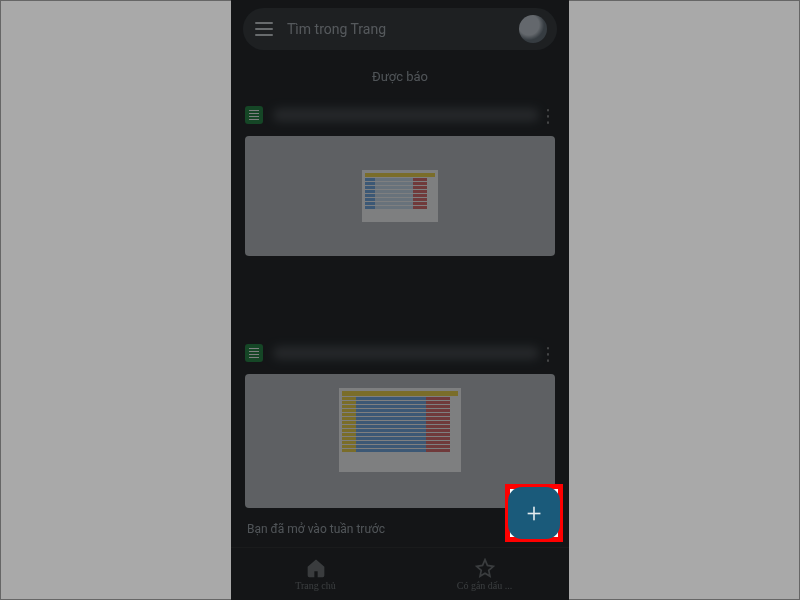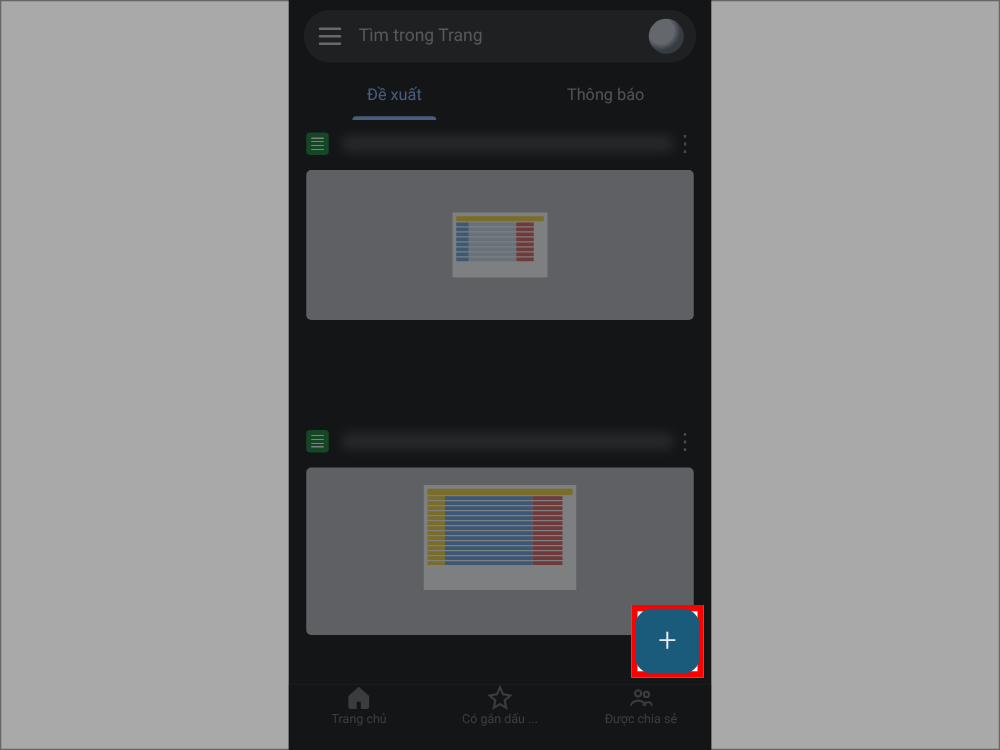--- a/index.html
+++ b/index.html
@@ -30,21 +30,21 @@
   .thumb1wrap{width:70px;height:46px;padding:3px;background:#fff;}
   .thumb2wrap{width:116px;height:78px;padding:3px;background:#fff;display:flex;flex-direction:column;}
   .thumb2wrap .trow{display:flex;height:3px;margin-bottom:1px;}
   .trow .tc{height:3px;}
   .tc.y{background:#f5d742;}
   .tc.b{background:#6ea8e6;}
   .tc.r{background:#e06666;}
   .meta{color:#9aa0a6;font-size:12px;padding:8px 8px 0;}
   
   .bottom{position:absolute;left:0;right:0;bottom:0;height:52px;display:flex;background:#141618;border-top:1px solid #222;}
-  .navitem{flex:1;display:flex;flex-direction:column;align-items:center;color:#cfd3d6;font-size:10px;gap:2px;}
+  .navitem{flex:1;display:flex;flex-direction:column;align-items:center;justify-content:center;color:#cfd3d6;font-size:10px;gap:2px;font-family:Liberation Serif, serif;}
   .navitem svg{width:20px;height:20px;fill:none;stroke:#cfd3d6;stroke-width:2;}
   .navitem.active svg{fill:#cfd3d6;}
   .navitem.active .pill{position:absolute;width:48px;height:26px;background:#2a3a4e;border-radius:14px;margin-top:-18px;z-index:-1;}
   .navitem.active{color:#cfd3d6;}
   .navlabel{white-space:nowrap;overflow:hidden;text-overflow:ellipsis;max-width:70px;}
   
   .fab-highlight{position:absolute;right:6px;bottom:58px;width:58px;height:58px;border:5px solid #ff0000;box-sizing:border-box;z-index:20;background:#fff;}
   .fab{position:absolute;right:9px;bottom:61px;width:52px;height:52px;border-radius:14px;background:#1a5a7a;display:flex;align-items:center;justify-content:center;z-index:21;}
   .fab-plus{color:#e5ecef;font-size:26px;font-weight:300;line-height:1;}
 </style>
@@ -59,22 +59,21 @@
     <div class="menu">
         <span></span>
         <span></span>
         <span></span>
       </div>
     <div class="placeholder">Tìm trong Trang</div>
     <div class="avatar"></div>
   </div>
 
   <div class="tabs">
-    <div class="tab active">Đề xuất</div>
-    <div class="tab">Thông báo</div>
+    <div class="tab">Được báo</div>
   </div>
 
   <div class="card card1">
     <div class="file-head">
       <div class="sheet-ico"></div>
       <div class="file-title"></div>
       <div class="more">⋮</div>
     </div>
     <div class="preview">
       <div class="thumb1wrap">
@@ -197,47 +196,39 @@
             <div class="tc b" style="width:70px"></div>
             <div class="tc r" style="width:24px"></div>
           </div>
         <div class="trow">
             <div class="tc y" style="width:14px"></div>
             <div class="tc b" style="width:70px"></div>
             <div class="tc r" style="width:24px"></div>
           </div>
       </div>
     </div>
+    <div class="meta">Bạn đã mở vào tuần trước</div>
   </div>
 
   <div class="dim"></div>
 
   <div class="bottom">
     <div class="navitem active" style="position:relative;">
       <div class="pill"></div>
       <svg viewBox="0 0 24 24">
           <path d="M3 11l9-8 9 8v10a1 1 0 0 1-1 1h-5v-7h-6v7H4a1 1 0 0 1-1-1z"></path>
         </svg>
       <span class="navlabel">Trang chủ</span>
     </div>
     <div class="navitem">
       <svg viewBox="0 0 24 24">
           <path d="M12 2l2.9 6.9L22 10l-5.5 4.8L18 22l-6-3.6L6 22l1.5-7.2L2 10l7.1-1.1z"></path>
         </svg>
       <span class="navlabel">Có gắn dấu ...</span>
     </div>
-    <div class="navitem">
-      <svg viewBox="0 0 24 24">
-          <circle cx="9" cy="8" r="3"></circle>
-          <circle cx="17" cy="9" r="2.5"></circle>
-          <path d="M2 20c0-3 4-5 7-5s7 2 7 5"></path>
-          <path d="M14 20c0-2 2.5-3.5 5-3.5s3 1 3 3.5"></path>
-        </svg>
-      <span class="navlabel">Được chia sẻ</span>
-    </div>
   </div>
 
   <div style="position:absolute;left:0;right:0;bottom:0;height:52px;background:rgba(20,22,24,0.55);pointer-events:none;z-index:6;"></div>
 
   <div class="fab-highlight"></div>
   <div class="fab">
     <span class="fab-plus">+</span>
   </div>
 
 </div>

